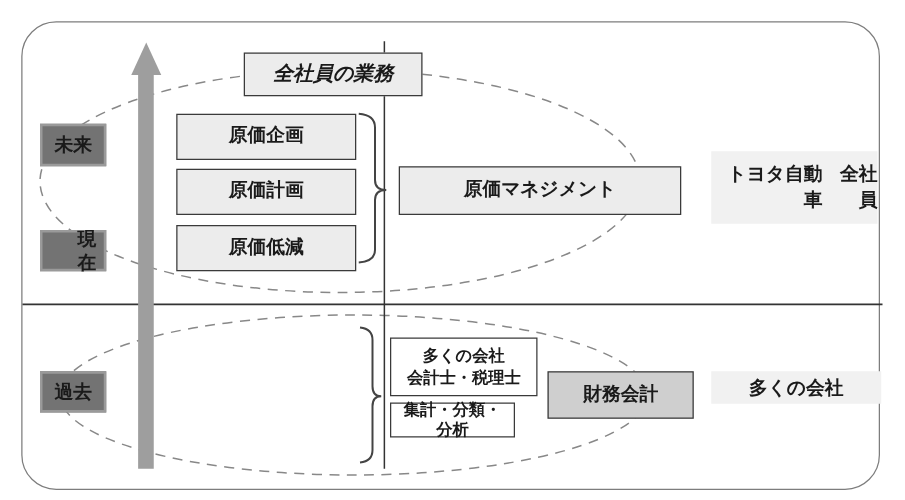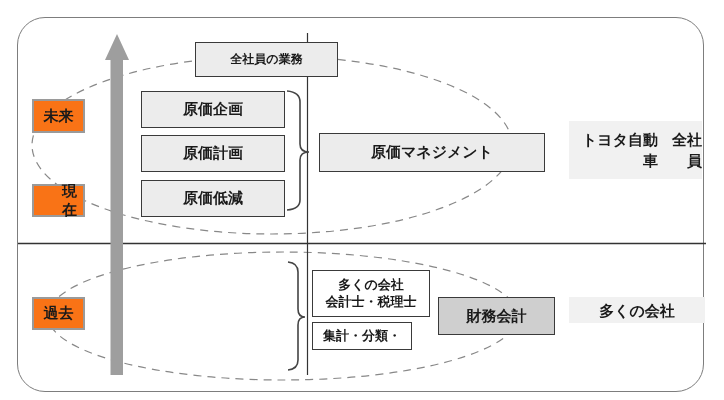--- a/index.html
+++ b/index.html
@@ -39,29 +39,29 @@
     background: #ececec;
     border: 1.5px solid #3a3a3a;
     font-weight: bold;
     font-size: 15px;
     line-height: 1.25;
     text-align: center;
     white-space: nowrap;
   }
   .box--white { background: #ffffff; }
   .box--dark  { background: #cfcfcf; }
-  .box--header { font-size: 12px; }
+  .box--header { font-size: 16px; font-style: italic; }
   .box--small { font-size: 13px; white-space: normal; }
   .time-box {
     position: absolute;
     display: flex;
     align-items: center;
     justify-content: center;
     box-sizing: border-box;
-    background: #f97316;
+    background: #737373;
     border: 2px solid #9a9a9a;
     font-weight: bold;
     font-size: 15px;
   }
   .plain-label {
     position: absolute;
     display: flex;
     flex-direction: row;
     align-items: center;
     justify-content: center;
@@ -135,20 +135,21 @@
   <div id="box-accounting-dept" class="box box--white box--small">
     <div>
       <div>多くの会社</div>
       <div>会計士・税理士</div>
     </div>
   </div>
 
   <div id="box-aggregation" class="box box--white box--small">
     <div>
       <div>集計・分類・</div>
+      <div>分析</div>
     </div>
   </div>
 
   <div id="box-financial-acct" class="box box--dark">財務会計</div>
 
   <div id="label-many-companies" class="plain-label">多くの会社</div>
 
 </div>
 
 </body></html>

